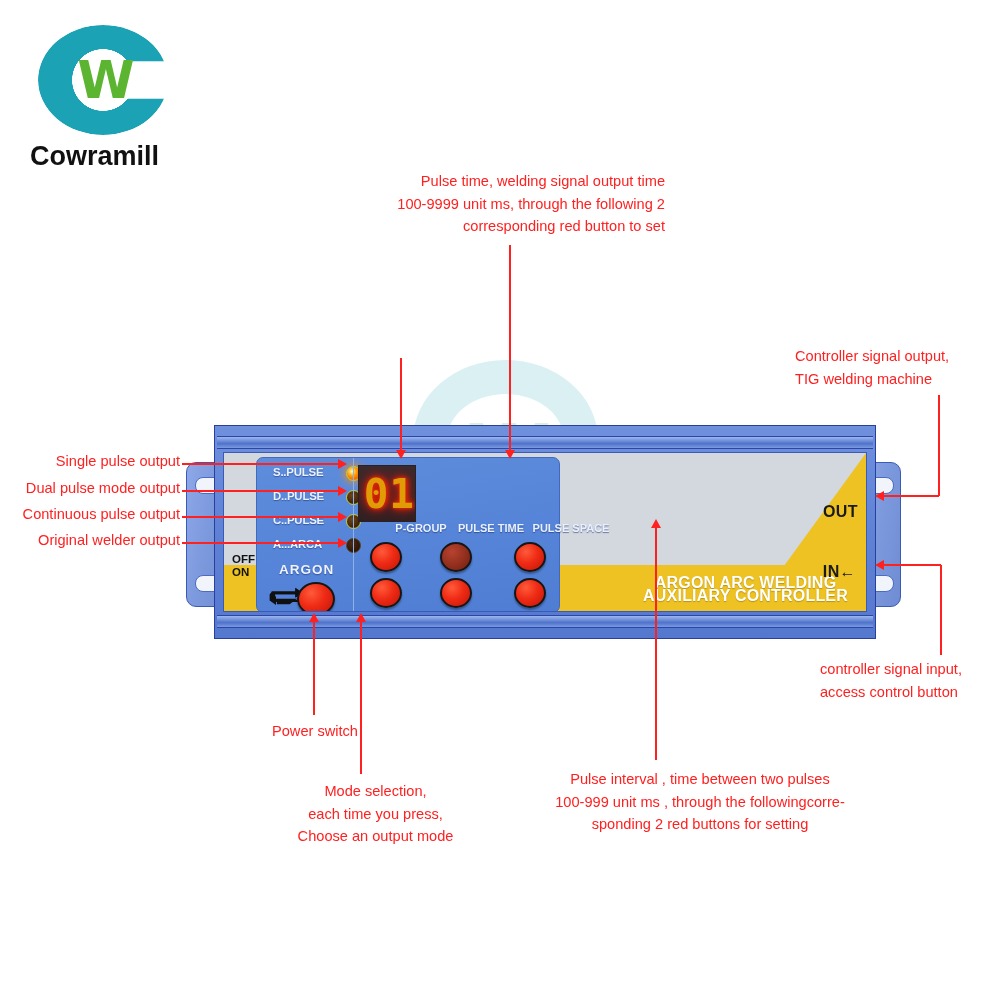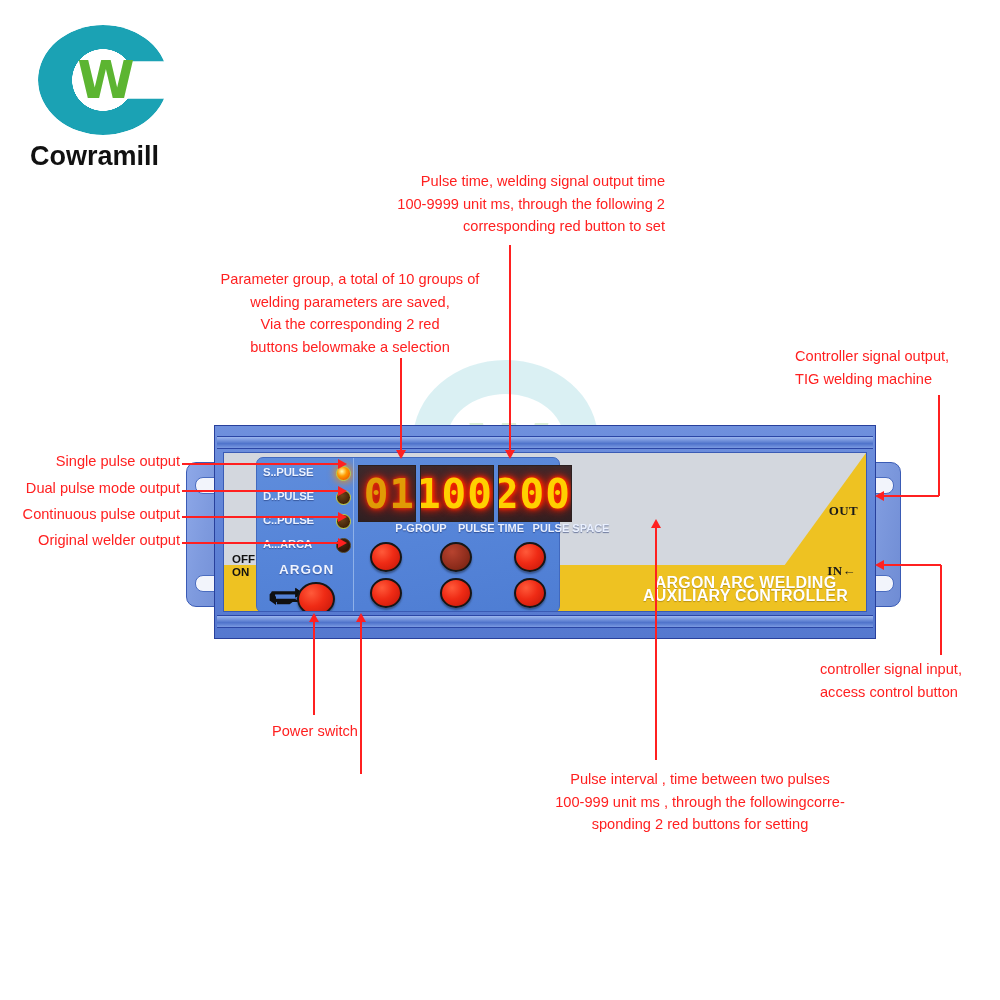--- a/index.html
+++ b/index.html
@@ -107,21 +107,21 @@
   .bluepanel{
     position:absolute;left:32px;top:4px;width:302px;height:154px;
     background:linear-gradient(170deg,#5f8ddc 0%,#5584d8 55%,#4e7dd3 100%);
     border-radius:7px;
     border:1px solid #4169bf;
   }
   .modebox{position:absolute;left:0;top:0;width:96px;height:154px;}
   .setbox{position:absolute;left:96px;top:0;width:206px;height:154px;
           border-left:1.4px solid #8fb1e8;}
 
-  .led-row{position:absolute;left:6px;height:20px;width:90px;text-align:right;}
+  .led-row{position:absolute;left:16px;height:20px;width:90px;text-align:right;}
   .led-label{
     position:absolute;left:0;top:2px;color:#eaf1ff;font-size:11.4px;font-weight:bold;
     font-family:"Liberation Sans", sans-serif;letter-spacing:-0.2px;
     text-shadow:0 1px 1px rgba(20,40,100,.5);
   }
   .led{
     position:absolute;right:2px;top:2px;width:15px;height:15px;border-radius:50%;
     border:1.6px solid #c6cf3a;box-sizing:border-box;
   }
   .led.on{background:radial-gradient(circle at 38% 34%,#fff4a0 4%,#ff9b00 40%,#e23b00 100%);
@@ -170,22 +170,22 @@
     position:absolute;left:8px;top:100px;color:#111;font-size:11.5px;font-weight:bold;
     line-height:13px;font-family:"Liberation Sans", sans-serif;
   }
   .pwr-btn{
     position:absolute;left:45px;top:96px;width:36px;height:34px;border-radius:50%;
     background:radial-gradient(circle at 36% 30%,#ff6340 0%,#f03317 45%,#bd1405 100%);
     border:3px solid #12171f;box-sizing:border-box;
   }
 
   .io-label{
-    position:absolute;color:#1a1a1a;font-size:13px;font-weight:bold;
-    font-family:Liberation Serif, serif;letter-spacing:0.4px;
+    position:absolute;color:#1a1a1a;font-size:16px;font-weight:bold;
+    font-family:Liberation Sans, sans-serif;letter-spacing:0.4px;
   }
 
   
   #watermark{position:absolute;left:395px;top:360px;width:300px;height:250px;pointer-events:none;}
   .wm-ring{
     position:absolute;left:18px;top:0px;width:185px;height:160px;
     border:34px solid rgba(27,162,180,.16);border-radius:50%;
     box-sizing:border-box;
   }
   .wm-w{
@@ -277,52 +277,42 @@
 
           <div class="setbox">
 
             <div class="seg-disp seg-dim" style="left:4px;width:56px">
               <span class="seg-txt">01</span>
             </div>
             <div class="disp-label" style="left:4px;width:56px">P-GROUP</div>
             <div class="btn" style="left:16px;top:84px"></div>
             <div class="btn" style="left:16px;top:120px"></div>
 
-            <div class="seg-disp" style="left:66px;width:72px">
-              <span class="seg-txt">100</span>
-            </div>
             <div class="disp-label" style="left:62px;width:80px">PULSE TIME</div>
             <div class="btn dim" style="left:86px;top:84px"></div>
             <div class="btn" style="left:86px;top:120px"></div>
 
-            <div class="seg-disp" style="left:144px;width:72px">
-              <span class="seg-txt">200</span>
-            </div>
             <div class="disp-label" style="left:140px;width:84px">PULSE SPACE</div>
             <div class="btn" style="left:160px;top:84px"></div>
             <div class="btn" style="left:160px;top:120px"></div>
           </div>
         </div>
 
         <div class="io-label" style="right:8px;top:50px">OUT</div>
         <div class="io-label" style="right:10px;top:110px">IN←</div>
       </div>
     </div>
   </div>
 
   <div class="callout ca-right" style="left:300px;top:170px;width:365px;">Pulse time, welding signal output time
 100-9999 unit ms, through the following 2
 corresponding red button to set</div>
   <div class="ln lnv" style="left:509px;top:245px;height:205px;"></div>
   <div class="arrow ar-down" style="left:505px;top:450px;"></div>
 
-  <div class="callout ca-center" style="left:190px;top:268px;width:320px;">Parameter group, a total of 10 groups of
-welding parameters are saved,
-Via the corresponding 2 red
-buttons belowmake a selection</div>
   <div class="ln lnv" style="left:400px;top:358px;height:92px;"></div>
   <div class="arrow ar-down" style="left:396px;top:450px;"></div>
 
   <div class="callout ca-left" style="left:795px;top:345px;width:200px;">Controller signal output,
 TIG welding machine</div>
   <div class="ln lnv" style="left:938px;top:395px;height:101px;"></div>
   <div class="ln lnh" style="left:884px;top:495px;width:55px;"></div>
   <div class="arrow ar-left" style="left:875px;top:491px;"></div>
 
   <div class="callout ca-left" style="left:820px;top:658px;width:180px;">controller signal input,
@@ -344,20 +334,23 @@
   <div class="arrow ar-right" style="left:338px;top:512px;"></div>
 
   <div class="callout ca-right" style="left:18px;top:529px;width:162px;">Original welder output</div>
   <div class="ln lnh" style="left:182px;top:542px;width:158px;"></div>
   <div class="arrow ar-right" style="left:338px;top:538px;"></div>
 
   <div class="callout ca-center" style="left:250px;top:720px;width:130px;">Power switch</div>
   <div class="ln lnv" style="left:313px;top:622px;height:93px;"></div>
   <div class="arrow ar-up" style="left:309px;top:613px;"></div>
 
+  <div class="callout ca-center" style="left:288px;top:780px;width:175px;">Mode selection,
+each time you press,
+Choose an output mode</div>
   <div class="ln lnv" style="left:360px;top:622px;height:152px;"></div>
   <div class="arrow ar-up" style="left:356px;top:613px;"></div>
 
   <div class="callout ca-center" style="left:505px;top:768px;width:390px;">Pulse interval , time between two pulses
 100-999 unit ms , through the followingcorre-
 sponding 2 red buttons for setting</div>
   <div class="ln lnv" style="left:655px;top:528px;height:232px;"></div>
   <div class="arrow ar-up" style="left:651px;top:519px;"></div>
 
 </div>

